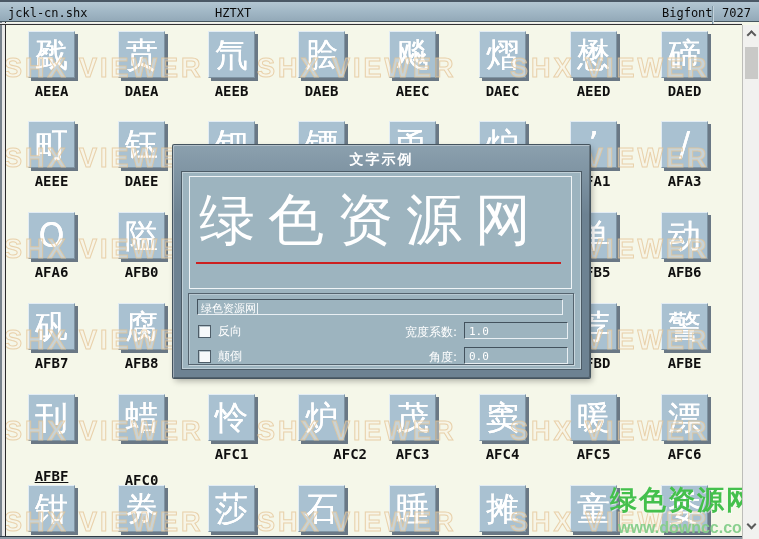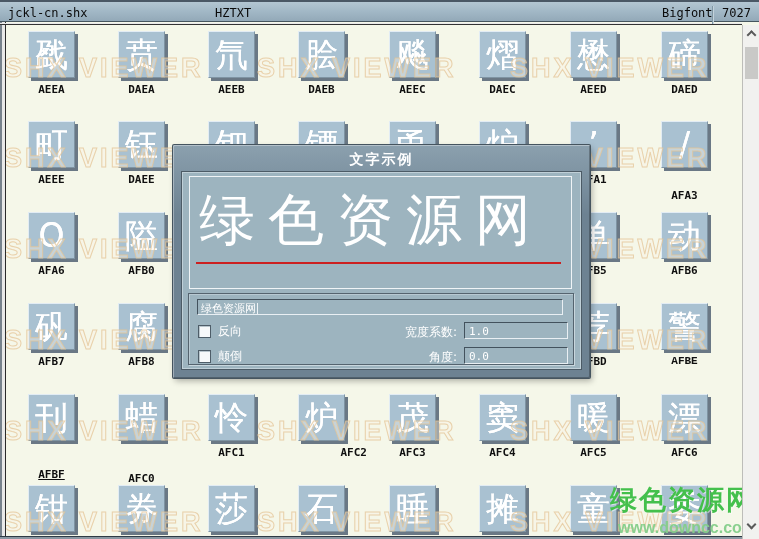--- a/index.html
+++ b/index.html
@@ -28,21 +28,21 @@
   .edge-bottom{position:absolute;left:0;top:536px;width:759px;height:3px;background:#8a97a2;border-top:1px solid #2e3a44;z-index:45;}
 
   
   .tile{position:absolute;width:47px;height:47px;background:var(--tile-bg);
     border:1px solid;border-color:#e2ecf4 #7f94a3 #7f94a3 #e2ecf4;
     box-shadow:3px 3px 0 var(--tile-shadow);z-index:1;cursor:pointer;
     display:flex;align-items:center;justify-content:center;}
   .tile .glyph{color:#ffffff;font-size:33px;line-height:45px;font-weight:400;
     font-family:"DejaVu Sans",sans-serif;text-shadow:0 0 0 #fff;}
   .tile-label{position:absolute;width:91px;text-align:center;z-index:1;
-    font-family:"DejaVu Sans Mono",monospace;font-weight:bold;font-size:11px;color:#101010;}
+    font-family:"DejaVu Sans Mono",monospace;font-weight:bold;font-size:14px;color:#101010;}
 
   
   .wm{position:absolute;z-index:5;font-weight:bold;font-size:27px;letter-spacing:3px;
     font-family:"Liberation Sans",sans-serif;color:rgba(250,243,228,0.38);
     -webkit-text-stroke:1px rgba(228,196,150,0.75);white-space:nowrap;pointer-events:none;}
 
   
   .dialog{position:absolute;left:173px;top:145px;width:417px;height:233px;z-index:20;
     border-radius:1px;background:linear-gradient(180deg,#8ba0ae 0%,#72879700 30%),var(--dialog-frame);
     background-color:var(--dialog-frame);
@@ -181,21 +181,21 @@
     <div class="tile" style="left: 479px; top: 121px;">
       <span class="glyph">炉</span>
     </div>
     <div class="tile" style="left: 570px; top: 121px;">
       <span class="glyph">’</span>
     </div>
     <div class="tile-label" style="left: 548px; top: 173px;">AFA1</div>
     <div class="tile" style="left: 661px; top: 121px;">
       <span class="glyph">/</span>
     </div>
-    <div class="tile-label" style="left: 639px; top: 173px; margin-top: 16px;">AFA3</div>
+    <div class="tile-label" style="left: 639px; top: 173px;">AFA3</div>
     <div class="tile" style="left: 28px; top: 212px;">
       <span class="glyph">O</span>
     </div>
     <div class="tile-label" style="left: 6px; top: 264px;">AFA6</div>
     <div class="tile" style="left: 118px; top: 212px;">
       <span class="glyph">隘</span>
     </div>
     <div class="tile-label" style="left: 96px; top: 264px;">AFB0</div>
     <div class="tile" style="left: 570px; top: 212px;">
       <span class="glyph">单</span>
@@ -213,21 +213,21 @@
       <span class="glyph">腐</span>
     </div>
     <div class="tile-label" style="left: 96px; top: 355px;">AFB8</div>
     <div class="tile" style="left: 570px; top: 303px;">
       <span class="glyph">荐</span>
     </div>
     <div class="tile-label" style="left: 548px; top: 355px;">AFBD</div>
     <div class="tile" style="left: 661px; top: 303px;">
       <span class="glyph">警</span>
     </div>
-    <div class="tile-label" style="left: 639px; top: 355px; font-family: Liberation Mono, monospace;">AFBE</div>
+    <div class="tile-label" style="left: 639px; top: 355px;">AFBE</div>
     <div class="tile" style="left: 28px; top: 394px;">
       <span class="glyph">刊</span>
     </div>
     <div class="tile-label" style="left: 6px; top: 468px; text-decoration: underline;">AFBF</div>
     <div class="tile" style="left: 118px; top: 394px;">
       <span class="glyph">蜡</span>
     </div>
     <div class="tile-label" style="left: 96px; top: 472px;">AFC0</div>
     <div class="tile" style="left: 208px; top: 394px;">
       <span class="glyph">怜</span>

